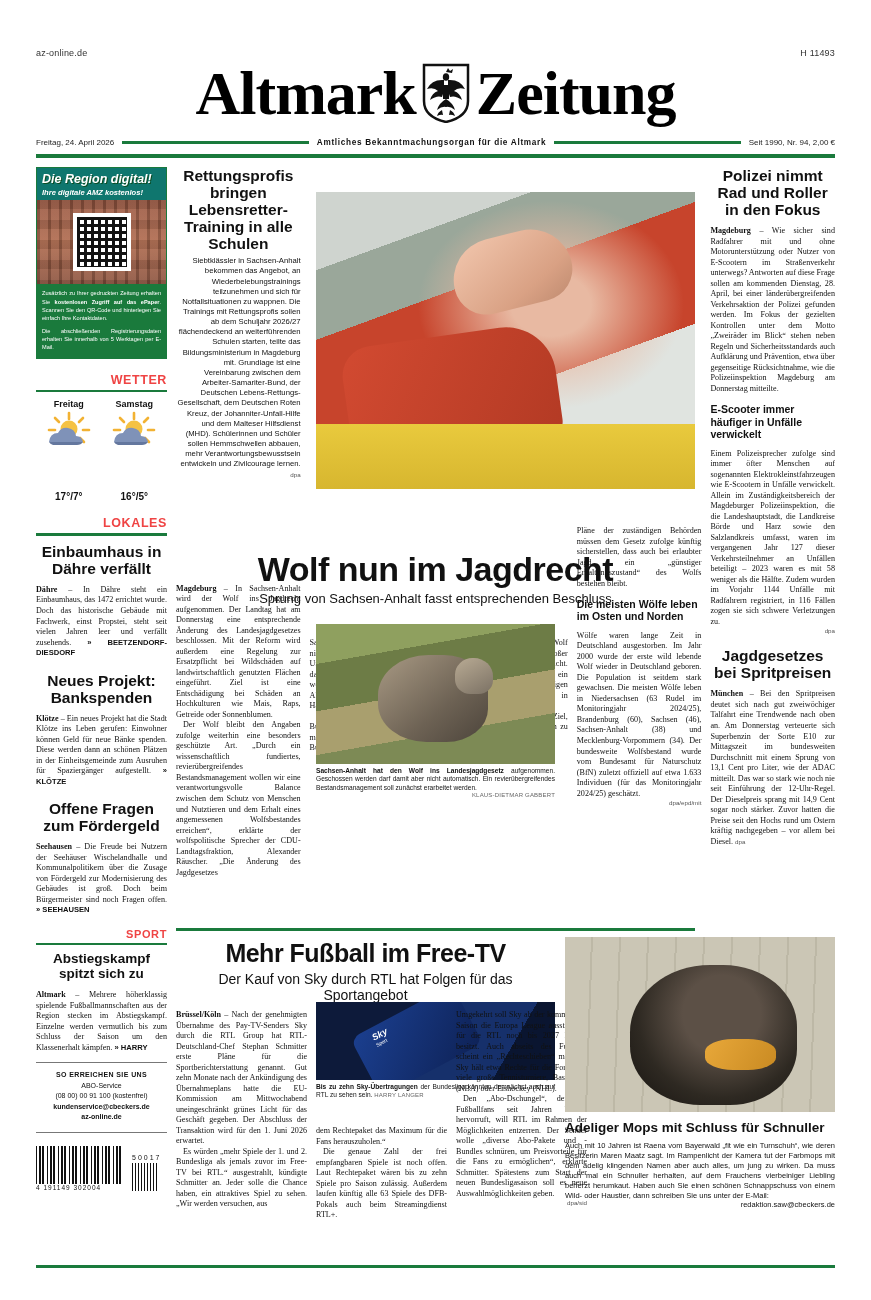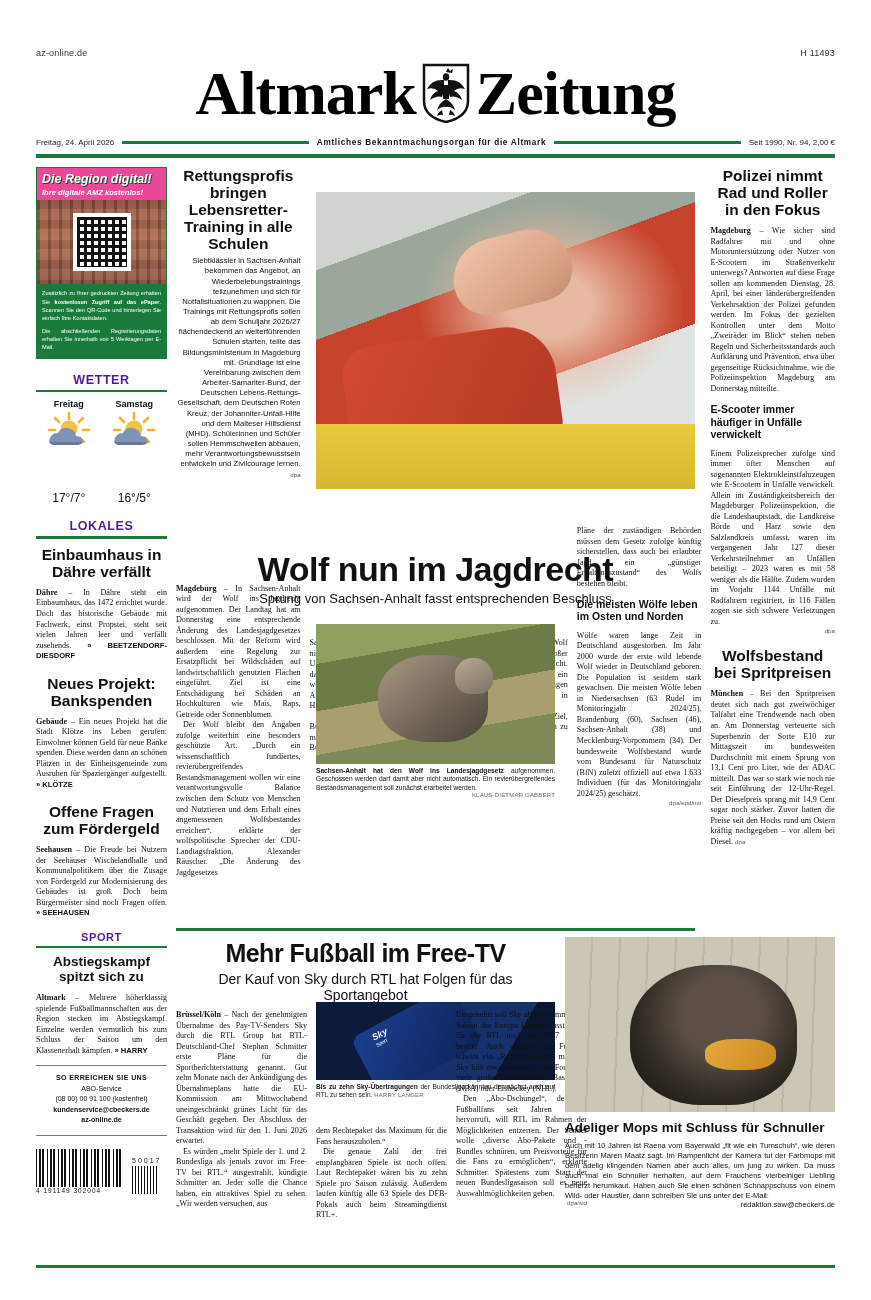--- a/index.html
+++ b/index.html
@@ -29,21 +29,21 @@
             white-space: nowrap; color: #111; }
 
   .green-bar { height: 4px; background: #1a7a3c; margin-top: 7px; }
 
   
   .cols { display: flex; gap: 9px; margin-top: 9px; }
   .col { width: 131px; }
 
   
   .ad { border: 1px solid #1a7a3c; width: 131px; }
-  .ad-top { background: #ec4899; padding: 5px 5px 3px; }
+  .ad-top { background: #0f766e; padding: 5px 5px 3px; }
   .ad-t1 { color: #fff; font-weight: bold; font-size: 12.5px; font-style: italic;
            line-height: 1.05; text-shadow: 1px 1px 0 #0c4d25; }
   .ad-t2 { color: #fff; font-weight: bold; font-size: 7.6px; font-style: italic;
            margin-top: 2px; }
   .ad-img { height: 84px; position: relative; overflow: hidden;
             background: linear-gradient(180deg,#9c5a44 0%, #b06b4e 50%, #8d5440 100%); }
   .ad-img .bld { position: absolute; inset: 0;
      background:
        repeating-linear-gradient(90deg, rgba(0,0,0,.18) 0 3px, rgba(255,255,255,.05) 3px 11px),
        repeating-linear-gradient(180deg, rgba(0,0,0,.10) 0 9px, rgba(255,255,255,.04) 9px 20px);
@@ -54,32 +54,32 @@
      background-image:
        linear-gradient(90deg,#000 50%, transparent 50%),
        linear-gradient(180deg,#000 50%, transparent 50%);
      background-size: 7px 7px, 7px 7px; background-color:#fff; opacity:.92; }
   .ad-body { background: #1a7a3c; color: #fff; font-size: 5.6px; line-height: 1.5;
              padding: 5px 5px 6px; text-align: justify; }
   .ad-body b { font-weight: bold; }
   .ad-body p + p { margin-top: 4px; }
 
   
-  .sec { text-align: center; font-weight: bold; font-size: 12.5px; letter-spacing: .6px;
-         margin-top: 14px; color:#4c1d95; }
+  .sec { text-align: right; font-weight: bold; font-size: 12.5px; letter-spacing: .6px;
+         margin-top: 14px; color:#ef4444; }
   .sec.small { font-size: 11px; }
   .sec-rule { height: 2.5px; background: #1a7a3c; margin-top: 3px; }
   .thin-rule { height: 1px; background: #777; margin: 9px 0 7px; }
 
   
   .wx { display: flex; justify-content: space-around; margin-top: 7px; }
   .wx-day { text-align: center; width: 60px; }
   .wx-day .d { font-size: 9px; font-weight: 600; color: #111; }
   .wx-icon { height: 38px; position: relative; margin: 2px 0; }
-  .wx-t { font-size: 12px; font-weight: normal; margin-top: 42px; }
+  .wx-t { font-size: 10px; font-weight: bold; margin-top: 42px; }
 
   
   h2.hl { font-size: 15.5px; font-weight: bold; line-height: 1.1; text-align: center;
           margin: 7px 0 4px; color: #111; }
   h2.hl.sm { font-size: 13.5px; }
   h3.sub { font-size: 10.5px; font-weight: bold; line-height: 1.18; margin: 9px 0 4px; }
 
   
   .bt { font-family: "Liberation Serif", serif; font-size: 8.1px; line-height: 1.3;
         text-align: justify; color: #111; hyphens: auto; }
@@ -271,21 +271,21 @@
       <div class="sec-rule"></div>
 
       <h2 class="hl">Einbaumhaus in Dähre verfällt</h2>
       <div class="bt">
         <p><b class="kicker">Dähre</b> <span>– In Dähre steht ein Einbaumhaus, das 1472 errichtet wurde. Doch das historische Gebäude mit Fachwerk, einst Propstei, steht seit vielen Jahren leer und verfällt zusehends.</span>
         <span class="cont">» BEETZENDORF-DIESDORF</span></p>
       </div>
 
       <h2 class="hl" style="margin-top:13px">Neues Projekt: Bankspenden</h2>
       <div class="bt">
-        <p><b class="kicker">Gebäude</b> <span>– Ein neues Projekt hat die Stadt Klötze ins Leben gerufen: Einwohner können Geld für neue Bänke spenden. Diese werden dann an schönen Plätzen in der Einheitsgemeinde zum Ausruhen für Spaziergänger aufgestellt.</span>
+        <p><b class="kicker">Klötze</b> <span>– Ein neues Projekt hat die Stadt Klötze ins Leben gerufen: Einwohner können Geld für neue Bänke spenden. Diese werden dann an schönen Plätzen in der Einheitsgemeinde zum Ausruhen für Spaziergänger aufgestellt.</span>
         <span class="cont">» KLÖTZE</span></p>
       </div>
 
       <h2 class="hl" style="margin-top:13px">Offene Fragen zum Fördergeld</h2>
       <div class="bt">
         <p><b class="kicker">Seehausen</b> <span>– Die Freude bei Nutzern der Seehäuser Wischelandhalle und Kommunalpolitikern über die Zusage von Fördergeld zur Modernisierung des Gebäudes ist groß. Doch beim Bürgermeister sind noch Fragen offen.</span>
         <span class="cont">» SEEHAUSEN</span></p>
       </div>
 
       <div class="sec small" style="margin-top:12px">SPORT</div>
@@ -367,21 +367,21 @@
       <h2 class="hl" style="margin-top:0">Polizei nimmt Rad und Roller in den Fokus</h2>
       <div class="bt">
         <p><b class="kicker">Magdeburg</b> <span>– Wie sicher sind Radfahrer mit und ohne Motorunterstützung oder Nutzer von E-Scootern im Straßenverkehr unterwegs? Antworten auf diese Frage sollen am kommenden Dienstag, 28. April, bei einer länderübergreifenden Verkehrsaktion der Polizei gefunden werden. Im Fokus der gezielten Kontrollen unter dem Motto „Zweiräder im Blick“ stehen neben Regeln und Sicherheitsstandards auch Aufklärung und Prävention, etwa über gegenseitige Rücksichtnahme, wie die Polizeiinspektion Magdeburg am Donnerstag mitteilte.</span></p>
       </div>
       <h3 class="sub">E-Scooter immer häufiger in Unfälle verwickelt</h3>
       <div class="bt">
         <p>Einem Polizeisprecher zufolge sind immer öfter Menschen auf sogenannten Elektrokleinstfahrzeugen wie E-Scootern in Unfälle verwickelt. Allein im Zuständigkeitsbereich der Magdeburger Polizeiinspektion, die die Landeshauptstadt, die Landkreise Börde und Harz sowie den Salzlandkreis umfasst, waren im vergangenen Jahr 127 dieser Verkehrsteilnehmer an Unfällen beteiligt – 2023 waren es mit 58 weniger als die Hälfte. Zudem wurden im Vorjahr 1144 Unfälle mit Radfahrern registriert, in 116 Fällen zogen sie sich schwere Verletzungen zu.</p>
         <div class="ta-r credit">dpa</div>
       </div>
 
-      <h2 class="hl" style="margin-top:12px">Wolfsbestand bei Spritpreisen</h2>
+      <h2 class="hl" style="margin-top:12px">Jagdgesetzes bei Spritpreisen</h2>
       <div class="bt">
         <p><b class="kicker">München</b> <span>– Bei den Spritpreisen deutet sich nach gut zweiwöchiger Talfahrt eine Trendwende nach oben an. Am Donnerstag verteuerte sich Superbenzin der Sorte E10 zur Mittagszeit im bundesweiten Durchschnitt mit einem Sprung von 13,1 Cent pro Liter, wie der ADAC mitteilt. Das war so stark wie noch nie seit Einführung der 12-Uhr-Regel. Der Dieselpreis sprang mit 14,9 Cent sogar noch stärker. Zuvor hatten die Preise seit den Hochs rund um Ostern kräftig nachgegeben – vor allem bei Diesel.</span>
         <span class="credit">dpa</span></p>
       </div>
     </div>
   </div>
 
   <div class="photo cpr-photo" style="position:absolute; left:316px; top:192px; width:379px; height:297px;">
     <div class="manik"></div>
       <div class="arms"></div>

